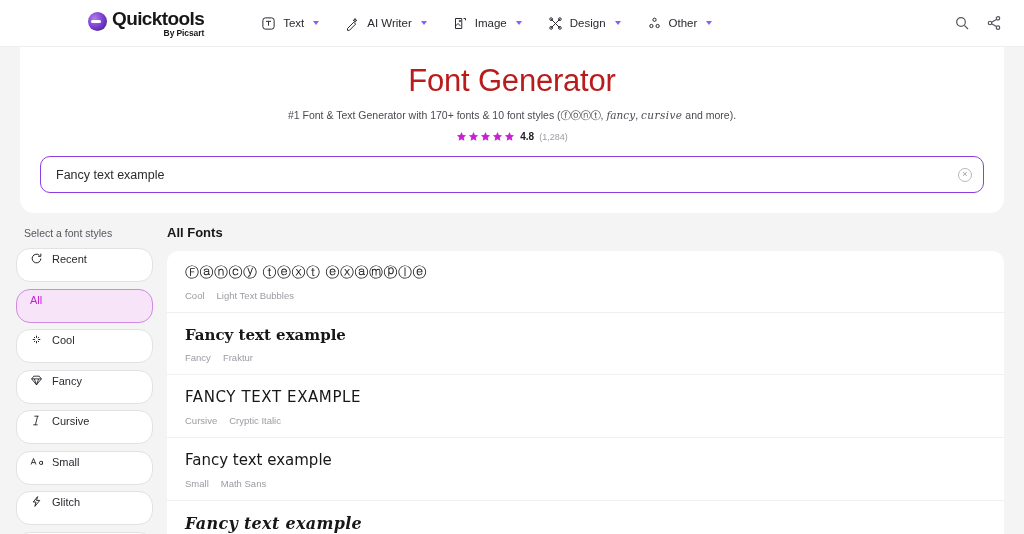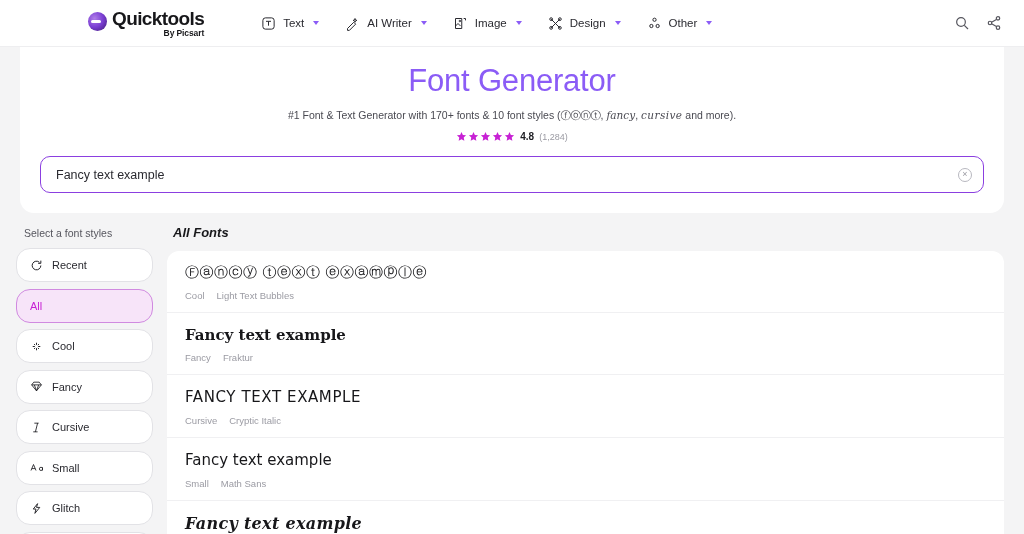--- a/index.html
+++ b/index.html
@@ -67,21 +67,21 @@
 
   
   .hero {
     background: #ffffff;
     margin: 0 20px;
     border-radius: 0 0 14px 14px;
     padding: 16px 20px 20px;
     text-align: center;
   }
   .hero-title {
-    font-size: 31px; color: #8b5cf6; font-weight: normal;
+    font-size: 31px; color: #b91c1c; font-weight: normal;
     letter-spacing: -0.2px; margin-bottom: 10px;
   }
   .hero-sub {
     font-size: 10.5px; color: #4a4a52; margin-bottom: 8px;
   }
   .sub-bubble { font-family: "DejaVu Sans", sans-serif; letter-spacing: -0.5px; }
   .sub-fancy { font-family: "DejaVu Serif", serif; font-style: italic; }
   .sub-cursive { font-family: "DejaVu Serif", serif; font-style: italic; letter-spacing: 0.4px; }
 
   .rating { display: flex; align-items: center; justify-content: center; gap: 5px; }
@@ -112,36 +112,35 @@
 
   
   .body-area { display: flex; padding: 12px 20px 0 16px; gap: 14px; }
 
   
   .sidebar { width: 137px; flex: none; }
   .sidebar-title {
     font-size: 10.5px; color: #56565e; margin: 2px 0 9px 8px;
   }
   .pill {
-    display: flex; align-items: center; gap: 9px;
+    display: flex; align-items: flex-end; gap: 9px;
     height: 28px; border-radius: 14px;
     border: 1px solid #e2e2e6; background: #ffffff;
     padding: 16px 13px; margin-bottom: 6.5px; cursor: pointer;
   }
   .pill.active { background: #f7e4f9; border-color: #d08ae0; }
   .pill-label { font-size: 11px; color: #2a2a30; }
   .pill.active .pill-label { color: #c721d4; }
   .pill-icon { width: 13px; height: 13px; color: #1d1d22; display: block; flex: none; }
 
   
   .results { flex: 1; }
   .results-title {
     font-size: 13px; font-weight: bold; color: #17171a;
-    margin: 0 0 11px 6px;
-    font-style: italic;
+    margin: 0 0 11px 0;
   }
   .results-card {
     background: #ffffff; border-radius: 12px;
     overflow: hidden;
   }
   .font-row {
     padding: 13px 18px 11px;
     border-bottom: 1px solid #f0f0f2;
     cursor: pointer;
   }

